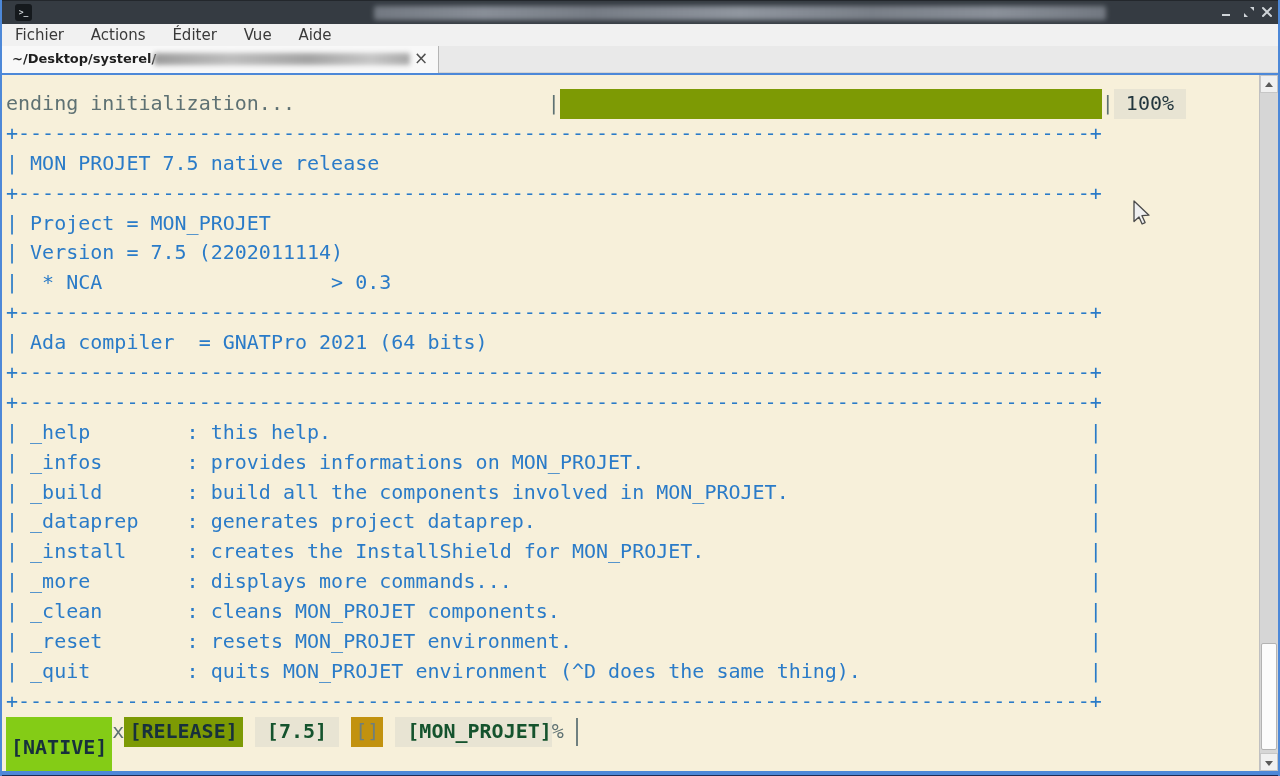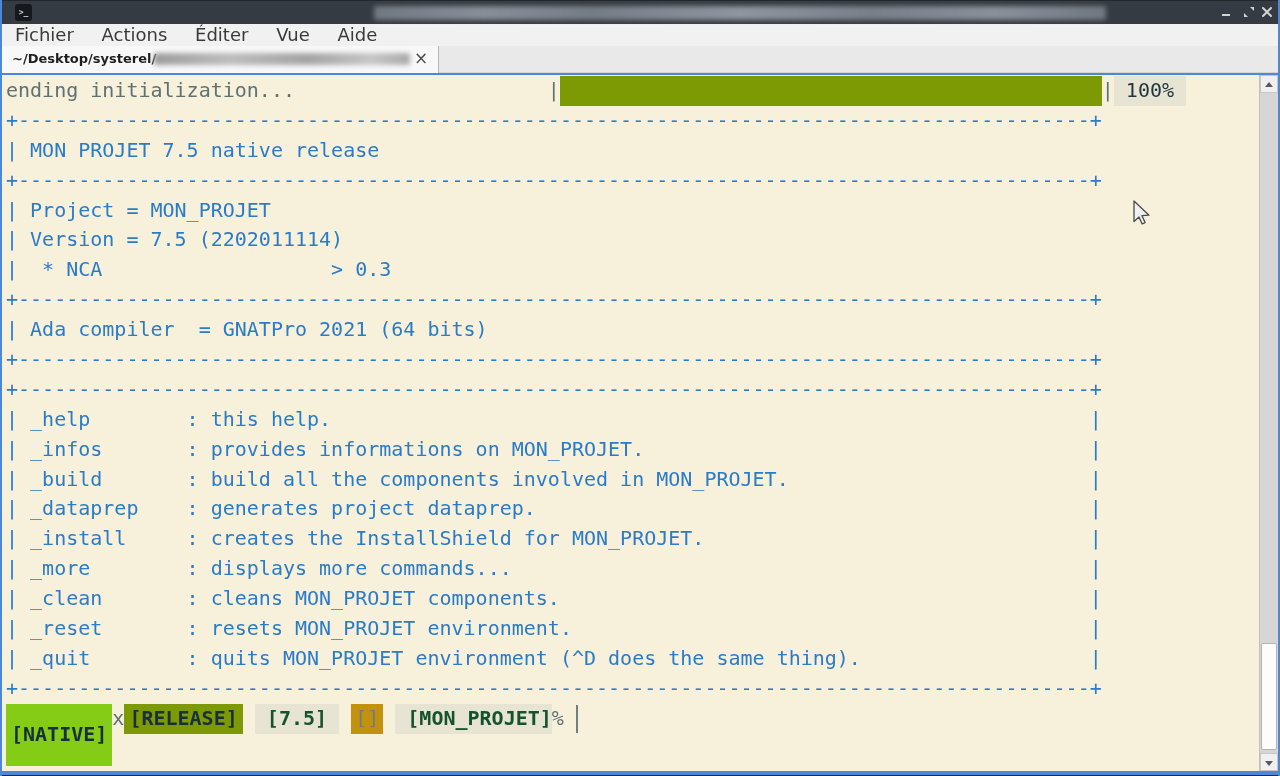--- a/index.html
+++ b/index.html
@@ -11,34 +11,34 @@
   
   .titlebar{height:23px;background:#353b42;border-top:1px solid #23272c;position:relative;}
   .app-icon{position:absolute;left:13px;top:3px;width:17px;height:17px;background:#15191d;border-radius:3px;
     color:#cfd4d8;font:bold 8px/17px "DejaVu Sans Mono",monospace;text-align:center;}
   .title-blur{position:absolute;left:372px;top:5px;width:732px;height:14px;border-radius:2px;
     background:linear-gradient(90deg,#767c85 0%,#8d939c 15%,#7a8089 30%,#959ba4 50%,#7d838c 68%,#8f959e 85%,#757b84 100%);
     filter:blur(2.5px);opacity:.95;}
   .winbtn{position:absolute;top:2px;width:18px;height:19px;text-align:center;cursor:default;}
   .winbtn svg{display:block;margin:3px auto 0;}
   
-  .menubar{height:22px;background:#f1f1f1;font-size:18px;color:#3a3a3a;line-height:22px;padding-left:2px;}
+  .menubar{height:22px;background:#f1f1f1;font-size:15px;color:#3a3a3a;line-height:22px;padding-left:2px;}
   .menu-item{display:inline-block;padding:0 11px;}
   
   .tabbar{height:27px;background:#e9e9e9;position:relative;box-shadow:inset 0 -1px 0 #d4d4d4;}
   .tab{position:absolute;left:0;top:0;width:437px;height:27px;background:#f8f8f8;border-right:1px solid #b5b5b5;box-sizing:border-box;}
   .tab-label{position:absolute;left:10px;top:5px;font-weight:bold;font-size:13px;color:#1e1e1e;}
   .tab-blur{position:absolute;left:152px;top:7px;width:256px;height:12px;border-radius:2px;
     background:linear-gradient(90deg,#9c9c9c,#bdbdbd 30%,#a3a3a3 60%,#c6c6c6 85%,#a9a9a9);filter:blur(2.5px);}
   .tab-close{position:absolute;left:410px;top:3px;width:18px;height:18px;text-align:center;
     font-size:17px;line-height:18px;color:#4f4f4f;}
   .focusline{height:2px;background:#4d88d8;}
   
   .term{position:relative;height:696px;background:#f7f0da;overflow:hidden;}
-  #term-body{position:absolute;left:4px;top:1px;right:24px;
+  #term-body{position:absolute;left:4px;top:14px;right:24px;
     font:20px/29.9px "DejaVu Sans Mono",monospace;color:#2a7bc8;white-space:pre;}
   .trow{height:29.9px;}
   .t-gray{color:#5e7173;}
   .bar-olive{display:inline-block;height:29.9px;vertical-align:top;background:#7d9a04;}
   .hl-dark{display:inline-block;height:29.9px;vertical-align:top;background:#e8e4d3;color:#22363e;}
   .hl{display:inline-block;height:29.9px;vertical-align:top;background:#e8e4d3;color:#14532d;font-weight:bold;}
   .b-red{display:inline-block;height:29.9px;vertical-align:top;background:#84cc16;color:#17303c;font-weight:bold;padding:16px 5px;}
   .b-olive{display:inline-block;height:29.9px;vertical-align:top;background:#7d9a04;color:#17303c;font-weight:bold;padding:0 5px;}
   .b-gold{display:inline-block;height:29.9px;vertical-align:top;background:#c2920f;color:#6e7f7b;padding:0 4px;}
   .cursor{display:inline-block;width:2px;height:28px;vertical-align:top;margin-top:1px;background:#708080;}

